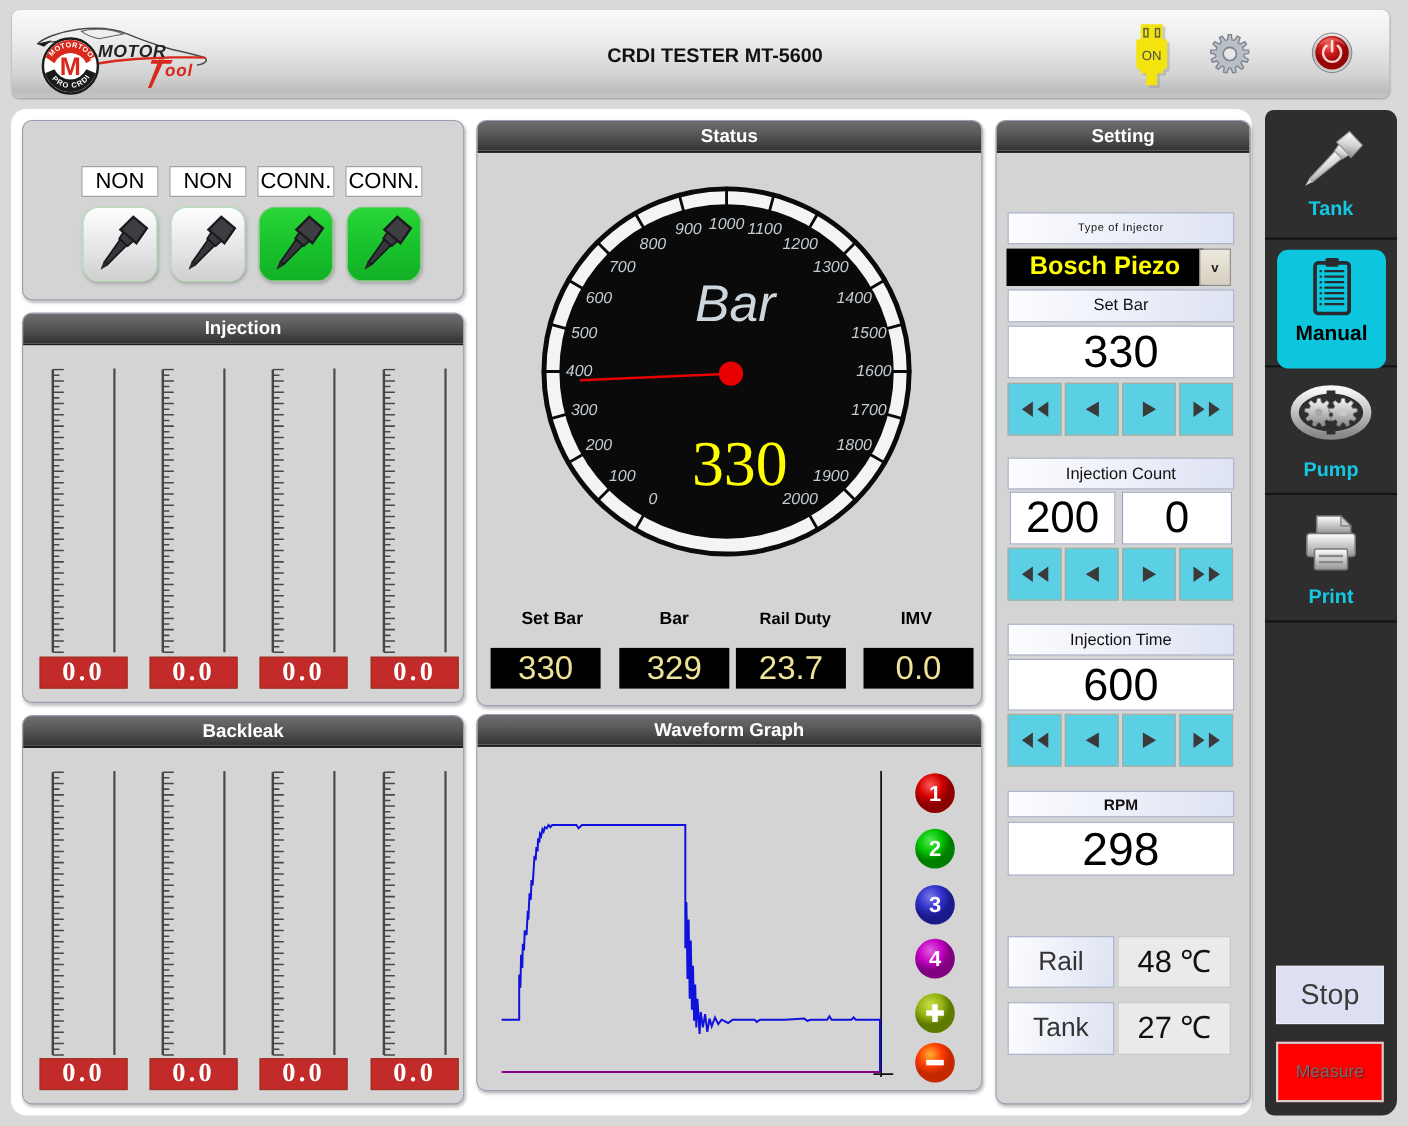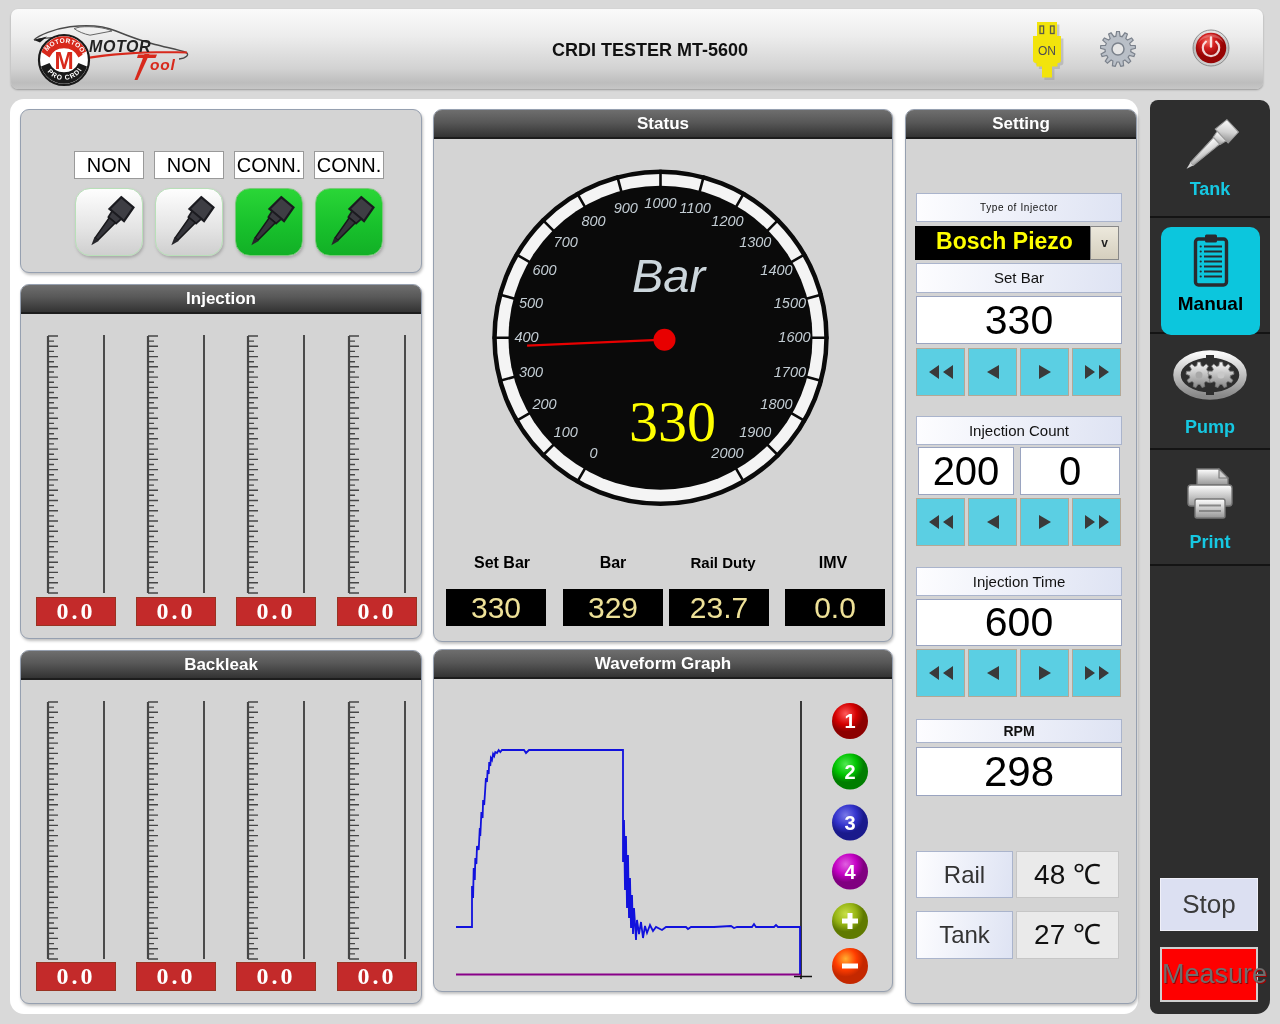--- a/index.html
+++ b/index.html
@@ -392,13 +392,13 @@
           </linearGradient>
         </defs>
 <path d="M17 2 L39 2 L48 11 L48 18 L17 18 Z" fill="url(#sil3)" stroke="#777" stroke-width="1.4"></path>
 <path d="M39 2 L39 11 L48 11 Z" fill="#cdcdcd" stroke="#777" stroke-width="1.1"></path>
 <rect x="8" y="18" width="44" height="21" rx="3" fill="url(#sil3)" stroke="#777" stroke-width="1.4"></rect>
 <rect x="15" y="32" width="30" height="19" rx="2" fill="url(#sil3)" stroke="#777" stroke-width="1.4"></rect>
 <path d="M19 38.5 L41 38.5 M19 44 L41 44" stroke="#888" stroke-width="2.2"></path>
       </svg></div>
     <div class="sblabel" style="top:432px">Print</div>
     <div style="position:absolute;left:10px;top:778px;width:98px;height:53px;background:#dce0f2;border:1px solid #f0f0f8;text-align:center;font-size:26px;line-height:51px;color:#3a3a3a">Stop</div>
-    <div style="position:absolute;left:10px;top:847px;width:98px;height:55px;background:#fe0000;border:2px solid #d0d0d0;text-align:center;font-size:27px;line-height:51px;color:#6e6e6e;text-shadow:1px 1px 0 #a00000">Measure</div>
+    <div style="position:absolute;left:10px;top:847px;width:98px;height:55px;background:#fe0000;border:2px solid #d0d0d0;text-align:center;font-size:16px;line-height:51px;color:#6e6e6e;text-shadow:1px 1px 0 #a00000">Measure</div>
   </div>
 </body></html>

